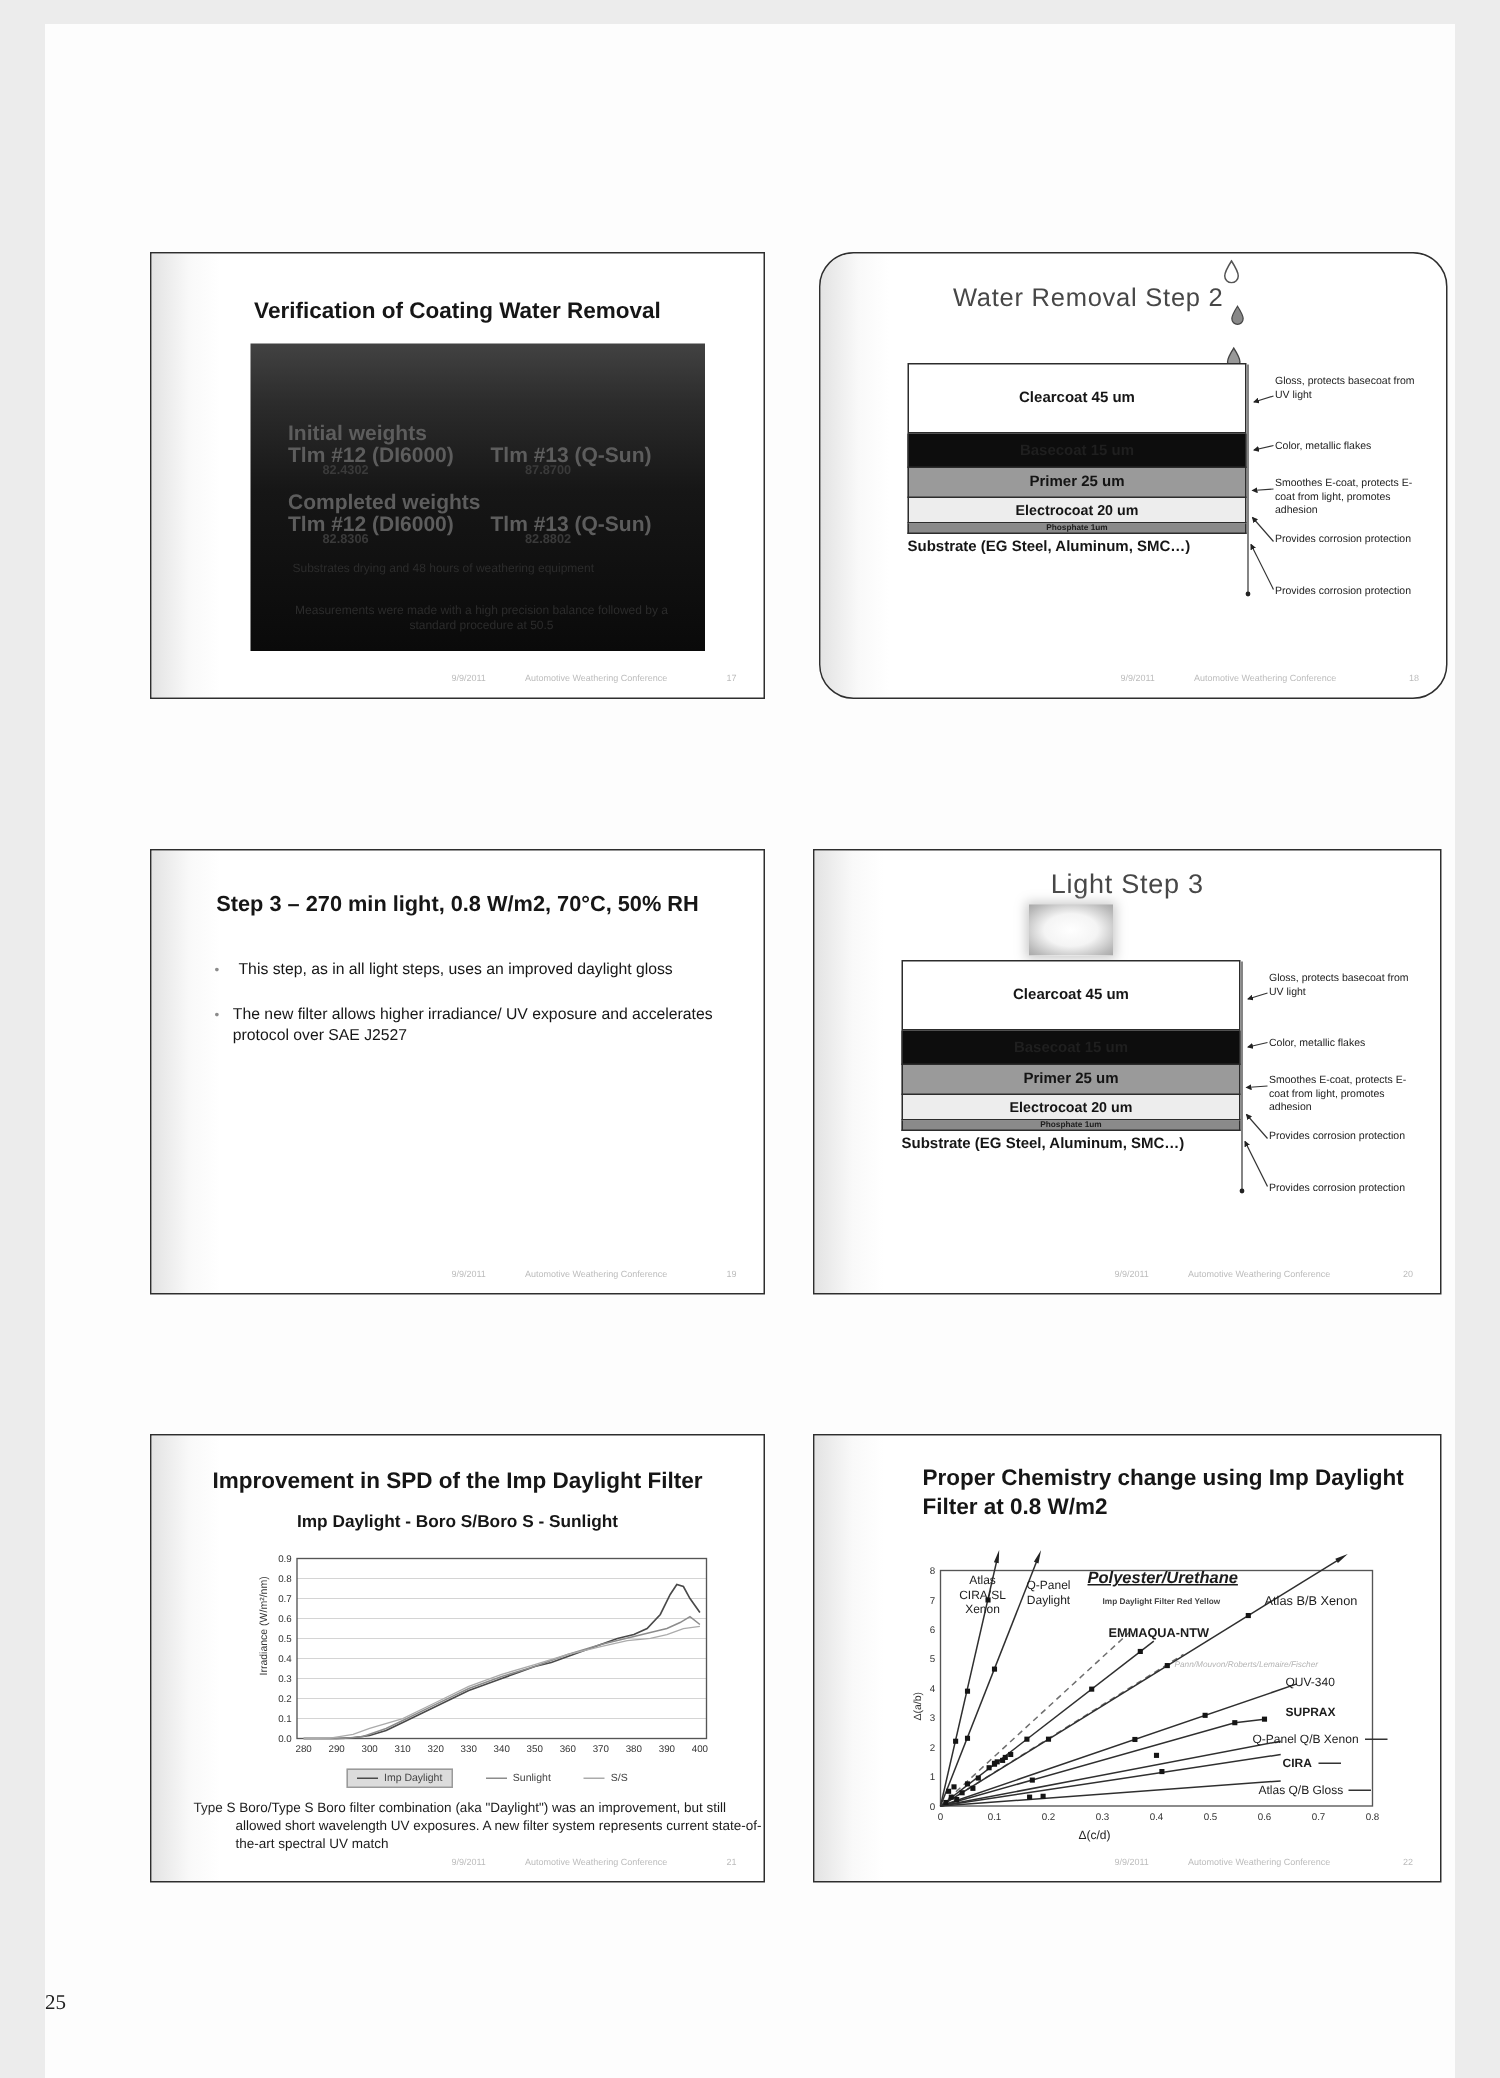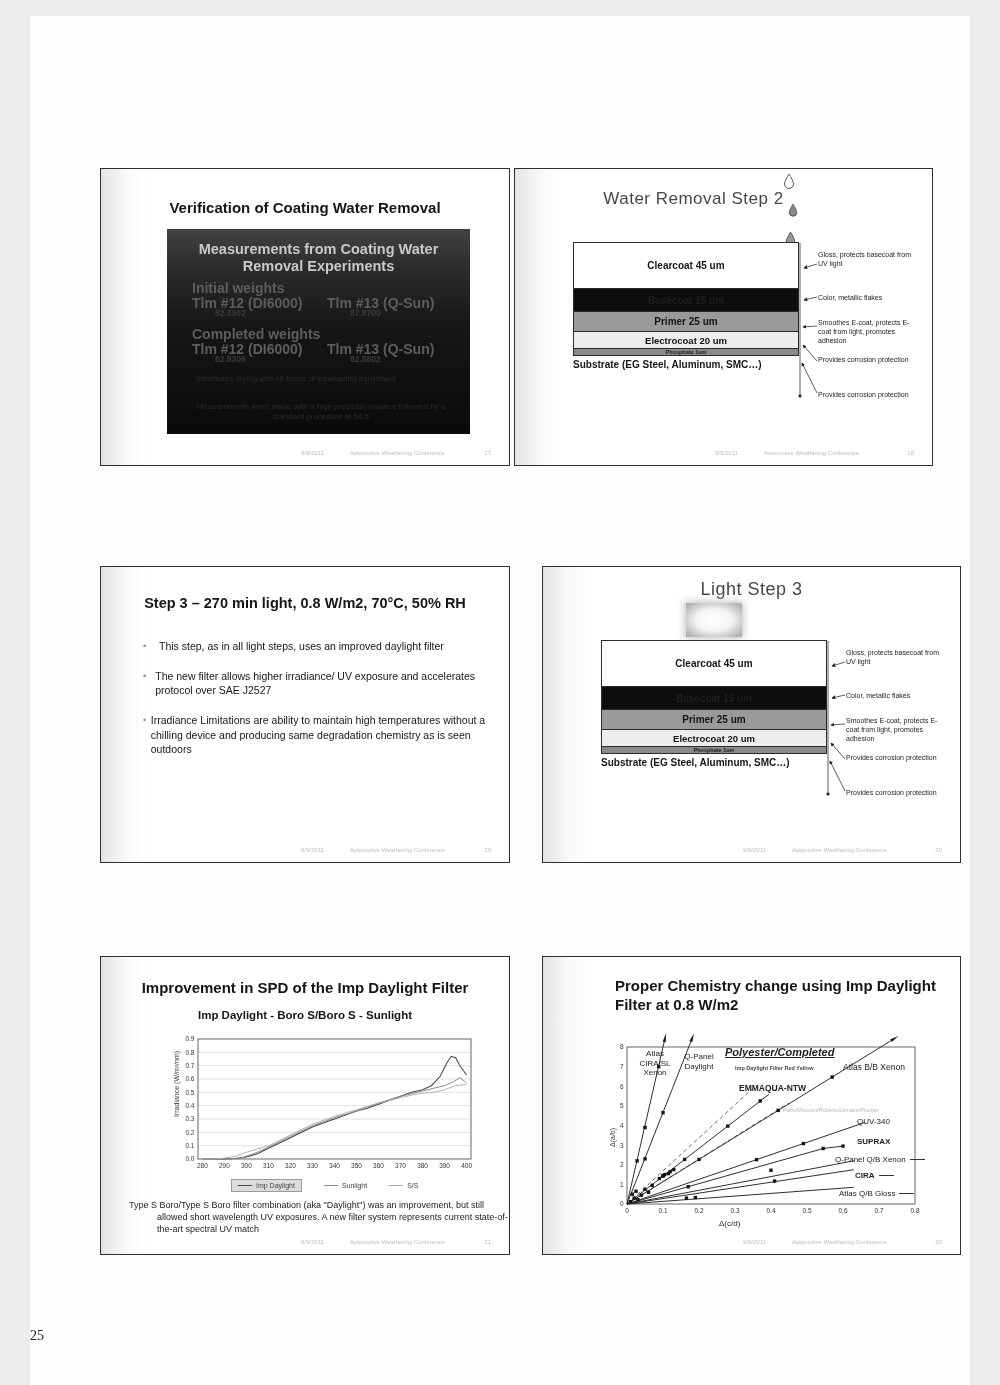--- a/index.html
+++ b/index.html
@@ -56,42 +56,41 @@
   .pageno{position:absolute;left:0;right:0;top:1312px;text-align:left;font-family:"Liberation Serif",serif;font-size:14px;color:#222;}
 </style>
 </head>
 <body>
 
 <div id="page">
 
   <div class="slide" style="left:70px;top:152px;width:408px;height:296px;">
     <div class="s-title" style="top:30px;">Verification of Coating Water Removal</div>
     <div class="darkbox">
-      <div class="db-title">Measurements from Coating Water Removal Experiments</div>
       <div class="db-label" style="left:25px;top:51px;">Initial weights</div>
       <div class="db-label" style="left:25px;top:66px;">Tlm #12 (DI6000)</div>
       <div class="db-val" style="left:48px;top:79px;">82.4302</div>
       <div class="db-label" style="left:160px;top:66px;">Tlm #13 (Q-Sun)</div>
       <div class="db-val" style="left:183px;top:79px;">87.8700</div>
       <div class="db-label" style="left:25px;top:97px;">Completed weights</div>
       <div class="db-label" style="left:25px;top:112px;">Tlm #12 (DI6000)</div>
       <div class="db-val" style="left:48px;top:125px;">82.8306</div>
       <div class="db-label" style="left:160px;top:112px;">Tlm #13 (Q-Sun)</div>
       <div class="db-val" style="left:183px;top:125px;">82.8802</div>
       <div class="db-note" style="left:28px;top:145px;width:250px;">Substrates drying and 48 hours of weathering equipment</div>
       <div class="db-note" style="left:25px;top:173px;width:258px;text-align:center;">Measurements were made with a high precision balance followed by a standard procedure at 50.5</div>
     </div>
     <div class="slide-footer">
       <span>9/9/2011</span>
       <span class="mid">Automotive Weathering Conference</span>
       <span class="num">17</span>
     </div>
   </div>
 
-  <div class="slide" style="left:484px;top:152px;width:417px;height:296px;">
+  <div class="slide" style="left:516px;top:152px;width:417px;height:296px;border-radius:23px;">
     <div class="s-title-light" style="top:20px;padding-right:60px;">Water Removal Step 2</div>
     <svg class="drop" style="left:268px;top:4px;" width="12" height="16" viewBox="0 0 12 16">
         <path d="M6 1 C6 1 1.5 8 1.5 11 a4.5 4.5 0 0 0 9 0 C10.5 8 6 1 6 1 Z" fill="none" stroke="#555" stroke-width="1"></path>
       </svg>
     <svg class="drop" style="left:273px;top:34px;" width="10" height="14" viewBox="0 0 12 16">
         <path d="M6 1 C6 1 1.5 8 1.5 11 a4.5 4.5 0 0 0 9 0 C10.5 8 6 1 6 1 Z" fill="#888" stroke="#444" stroke-width="1"></path>
       </svg>
     <svg class="drop" style="left:270px;top:62px;" width="11" height="15" viewBox="0 0 12 16">
         <path d="M6 1 C6 1 1.5 8 1.5 11 a4.5 4.5 0 0 0 9 0 C10.5 8 6 1 6 1 Z" fill="#999" stroke="#444" stroke-width="1"></path>
       </svg>
@@ -141,29 +140,25 @@
       <span class="mid">Automotive Weathering Conference</span>
       <span class="num">18</span>
     </div>
   </div>
 
   <div class="slide" style="left:70px;top:550px;width:408px;height:295px;">
     <div class="s-title" style="top:28px;font-size:14.5px;">Step 3 – 270 min light, 0.8 W/m2, 70°C, 50% RH</div>
     <div class="bullets">
       <div class="bullet">
           <span class="dot">•</span>
-          <span>This step, as in all light steps, uses an improved daylight filter</span>
+          <span>This step, as in all light steps, uses an improved daylight gloss</span>
         </div>
       <div class="bullet">
           <span class="dot">•</span>
           <span>The new filter allows higher irradiance/ UV exposure and accelerates protocol over SAE J2527</span>
-        </div>
-      <div class="bullet">
-          <span class="dot">•</span>
-          <span>Irradiance Limitations are ability to maintain high temperatures without a chilling device and producing same degradation chemistry as is seen outdoors</span>
         </div>
     </div>
     <div class="slide-footer">
       <span>9/9/2011</span>
       <span class="mid">Automotive Weathering Conference</span>
       <span class="num">19</span>
     </div>
   </div>
 
   <div class="slide" style="left:512px;top:550px;width:417px;height:295px;">
@@ -351,21 +346,21 @@
         <text x="16.5" y="90.9" class="tick" text-anchor="end">4</text>
         <text x="16.5" y="71.275" class="tick" text-anchor="end">5</text>
         <text x="16.5" y="51.65" class="tick" text-anchor="end">6</text>
         <text x="16.5" y="32.025" class="tick" text-anchor="end">7</text>
         <text x="16.5" y="12.4" class="tick" text-anchor="end">8</text>
       </svg>
     <div style="position:absolute;left:176px;top:262px;font-size:8px;color:#222;">Δ(c/d)</div>
 
     <div class="chem-lab" style="left:88px;top:92px;width:48px;text-align:center;">Atlas CIRA/SL Xenon</div>
     <div class="chem-lab" style="left:134px;top:95px;width:44px;text-align:center;">Q-Panel Daylight</div>
-    <div class="chem-lab" style="left:182px;top:89px;font-size:11px;font-style:italic;font-weight:bold;text-decoration:underline;">Polyester/Completed</div>
+    <div class="chem-lab" style="left:182px;top:89px;font-size:11px;font-style:italic;font-weight:bold;text-decoration:underline;">Polyester/Urethane</div>
     <div class="chem-lab" style="left:192px;top:108px;font-size:5.5px;font-weight:bold;color:#444;">Imp  Daylight Filter   Red Yellow</div>
     <div class="chem-lab" style="left:300px;top:105px;font-size:8.5px;">Atlas B/B Xenon</div>
     <div class="chem-lab" style="left:196px;top:126px;font-weight:bold;font-size:8.5px;">EMMAQUA-NTW</div>
     <div class="chem-lab" style="left:240px;top:150px;font-size:5.5px;font-style:italic;color:#b5b5b5;">Pann/Mouvon/Roberts/Lemaire/Fischer</div>
     <div class="chem-lab" style="left:314px;top:160px;">QUV-340</div>
     <div class="chem-lab" style="left:314px;top:180px;font-weight:bold;">SUPRAX</div>
     <div class="chem-lab tdash" style="left:292px;top:198px;">Q-Panel Q/B Xenon</div>
     <div class="chem-lab tdash" style="left:312px;top:214px;font-weight:bold;">CIRA</div>
     <div class="chem-lab tdash" style="left:296px;top:232px;">Atlas Q/B Gloss</div>
 

